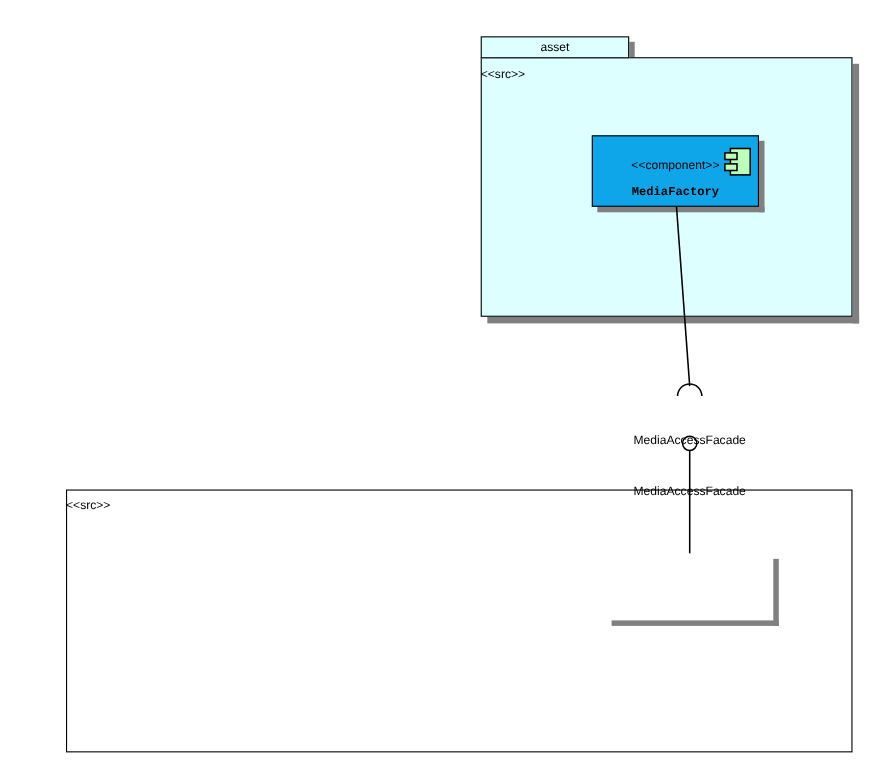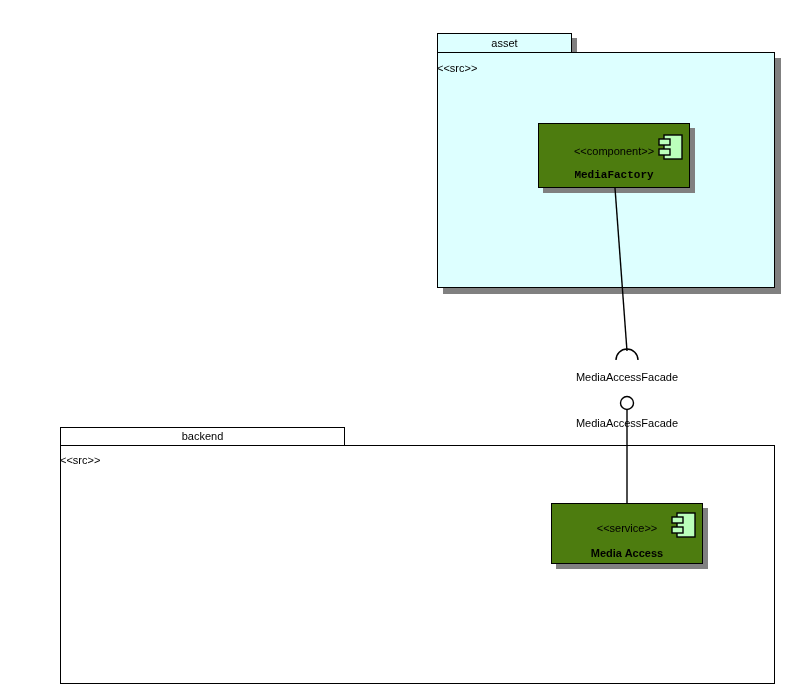--- a/index.html
+++ b/index.html
@@ -51,21 +51,21 @@
     font-size: 11px;
     color: #000000;
     white-space: nowrap;
   }
 
   
   .component {
     position: absolute;
     box-sizing: border-box;
     border: 1px solid #000000;
-    background: #4d7c0f;
+    background: #0ea5e9;
   }
   .component .stereo {
     position: absolute;
     left: 0;
     right: 0;
     text-align: center;
     font-size: 11px;
     color: #000000;
     white-space: nowrap;
   }
@@ -93,20 +93,21 @@
     width: 790px;
     height: 698px;
     pointer-events: none;
   }
   .iface-label {
     position: absolute;
     font-size: 11px;
     color: #000000;
     white-space: nowrap;
     text-align: center;
+    margin-top: 24px;
   }
 </style>
 </head>
 <body>
 
 <div id="canvas">
 
   <div class="shadow" style="left:775px; top:58px; width:6px; height:236px;"></div>
   <div class="shadow" style="left:443px; top:288px; width:338px; height:6px;"></div>
   <div class="shadow" style="left:572px; top:38px; width:5px; height:16px;"></div>
@@ -123,36 +124,24 @@
     <div class="stereo" style="top:21px;">&lt;&lt;component&gt;&gt;</div>
     <div class="cname" style="top:45px;font-family:Liberation Mono, monospace;">MediaFactory</div>
     <svg class="comp-icon" viewBox="0 0 26 30" style="left:119px; top:8px;">
       <rect x="6" y="3" width="18" height="24" fill="#BBFFBB" stroke="#000000" stroke-width="1.4"></rect>
       <rect x="1" y="7" width="11" height="6" fill="#BBFFBB" stroke="#000000" stroke-width="1.4"></rect>
       <rect x="1" y="17" width="11" height="6" fill="#BBFFBB" stroke="#000000" stroke-width="1.4"></rect>
     </svg>
   </div>
 
   <div class="pkg-body pkg-backend-body" style="left:60px; top:445px; width:715px; height:239px;"></div>
-  <div class="pkg-tab pkg-backend-tab" style="left:60px; top:427px; width:285px; height:19px;">
-    <span>backend</span>
-  </div>
   <div class="pkg-stereotype" style="left:60px; top:454px; width:715px;">&lt;&lt;src&gt;&gt;</div>
 
   <div class="shadow" style="left:703px; top:508px; width:5px; height:61px;"></div>
   <div class="shadow" style="left:556px; top:564px; width:152px; height:5px;"></div>
-  <div class="component" style="left:551px; top:503px; width:152px; height:61px;">
-    <div class="stereo" style="top:18px;">&lt;&lt;service&gt;&gt;</div>
-    <div class="cname" style="top:43px;">Media Access</div>
-    <svg class="comp-icon" viewBox="0 0 26 30" style="left:119px; top:6px;">
-      <rect x="6" y="3" width="18" height="24" fill="#BBFFBB" stroke="#000000" stroke-width="1.4"></rect>
-      <rect x="1" y="7" width="11" height="6" fill="#BBFFBB" stroke="#000000" stroke-width="1.4"></rect>
-      <rect x="1" y="17" width="11" height="6" fill="#BBFFBB" stroke="#000000" stroke-width="1.4"></rect>
-    </svg>
-  </div>
 
   <svg class="conn-svg" viewBox="0 0 790 698">
 
     <path d="M 615 188 L 627 351" stroke="#000000" stroke-width="1.4" fill="none"></path>
 
     <path d="M 616 360 A 11 11 0 0 1 638 360" stroke="#000000" stroke-width="1.4" fill="none"></path>
 
     <circle cx="627" cy="403" r="6.5" stroke="#000000" stroke-width="1.4" fill="#ffffff"></circle>
 
     <path d="M 627 410 L 627 503" stroke="#000000" stroke-width="1.4" fill="none"></path>

